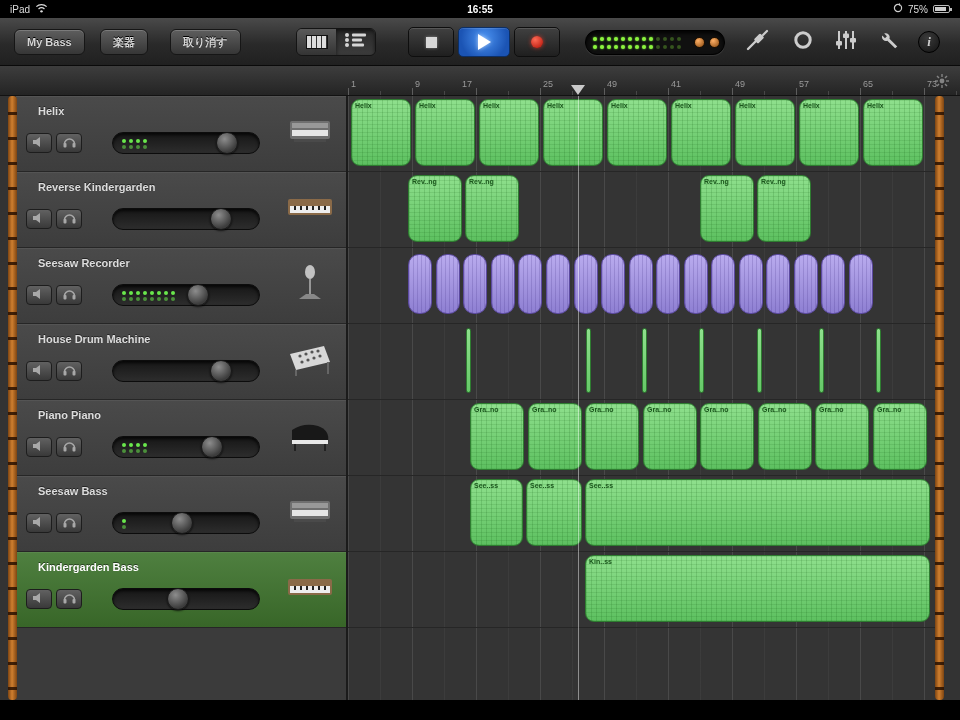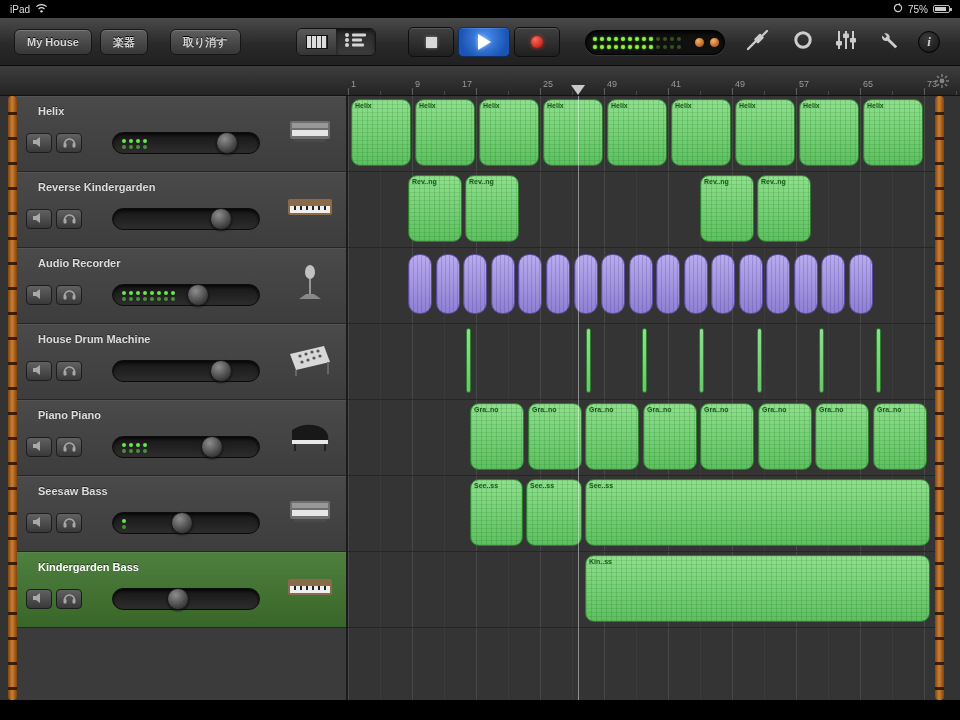--- a/index.html
+++ b/index.html
@@ -98,36 +98,37 @@
       <span>
         <svg width="13" height="10" viewBox="0 0 14 10">
             <g stroke="#ddd" stroke-width="1.4" fill="none">
               <path d="M1.5 3.5a8 8 0 0 1 11 0"></path>
               <path d="M3.8 6a5 5 0 0 1 6.4 0"></path>
             </g>
             <circle cx="7" cy="8.6" r="1.3" fill="#ddd"></circle>
           </svg>
       </span>
     </div>
+    <div class="sb-time">16:55</div>
     <div class="sb-right">
       <span>
         <svg width="10" height="10" viewBox="0 0 10 10">
             <circle cx="5" cy="5" r="3.6" fill="none" stroke="#ccc" stroke-width="1.2"></circle>
             <path d="M5 1.4 L7 0 L7 3 Z" fill="#ccc"></path>
           </svg>
       </span>
       <span>75%</span>
       <span class="batt">
           <span class="batt-fill"></span>
         </span>
     </div>
   </div>
 
   <div class="toolbar">
-    <button class="tb-btn" style="left:14px">My House</button>
+    <button class="tb-btn" style="left:14px">My Bass</button>
     <button class="tb-btn" style="left:100px">楽器</button>
     <button class="tb-btn" style="left:170px">取り消す</button>
 
     <div class="seg">
       <div class="seg-cell">
         <div class="kb-ico"></div>
       </div>
       <div class="seg-cell active">
         <span>
           <svg width="24" height="16" viewBox="0 0 24 16">
@@ -343,21 +344,21 @@
                 <rect x="10" y="18" width="2" height="4"></rect>
                 <rect x="16" y="18" width="2" height="4"></rect>
                 <rect x="22" y="18" width="2" height="4"></rect>
                 <rect x="28" y="18" width="2" height="4"></rect>
                 <rect x="34" y="18" width="2" height="4"></rect>
                 <rect x="40" y="18" width="2" height="4"></rect>
               </g>
             </svg></div>
         </div>
         <div class="t-row" style="top: 152px;">
-          <div class="t-name">Audio Recorder</div>
+          <div class="t-name">Seesaw Recorder</div>
           <div class="sq-btn mute">
             <div><svg width="14" height="12" viewBox="0 0 14 12">
                 <path d="M1 4h3l4-3v10L4 8H1z" fill="#a8a8a8"></path>
               </svg></div>
           </div>
           <div class="sq-btn solo">
             <div><svg width="15" height="12" viewBox="0 0 15 12">
                 <path d="M2.5 8a5 5 0 0 1 10 0" stroke="#a8a8a8" stroke-width="1.6" fill="none"></path>
                 <rect x="1.5" y="7" width="3" height="4.5" rx="1" fill="#a8a8a8"></rect>
                 <rect x="10.5" y="7" width="3" height="4.5" rx="1" fill="#a8a8a8"></rect>

